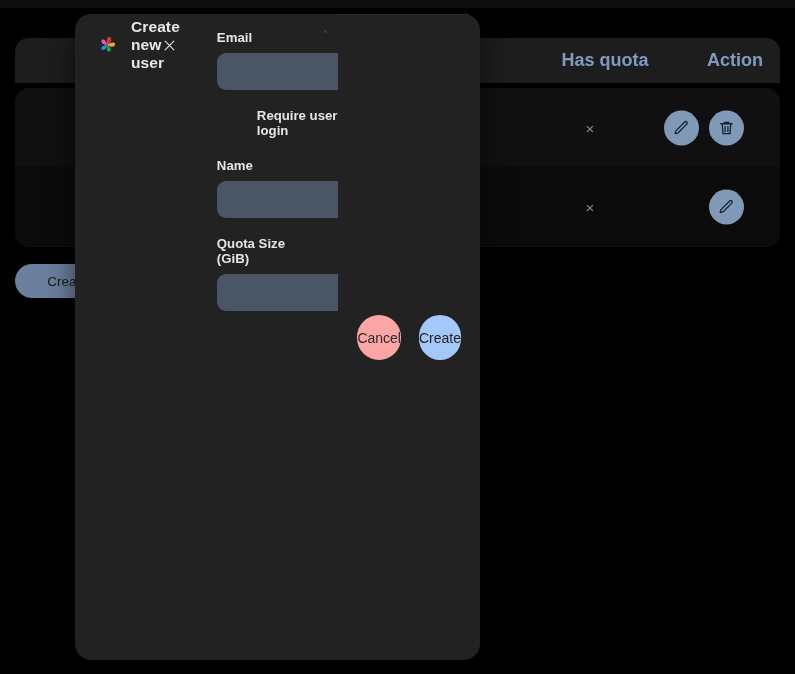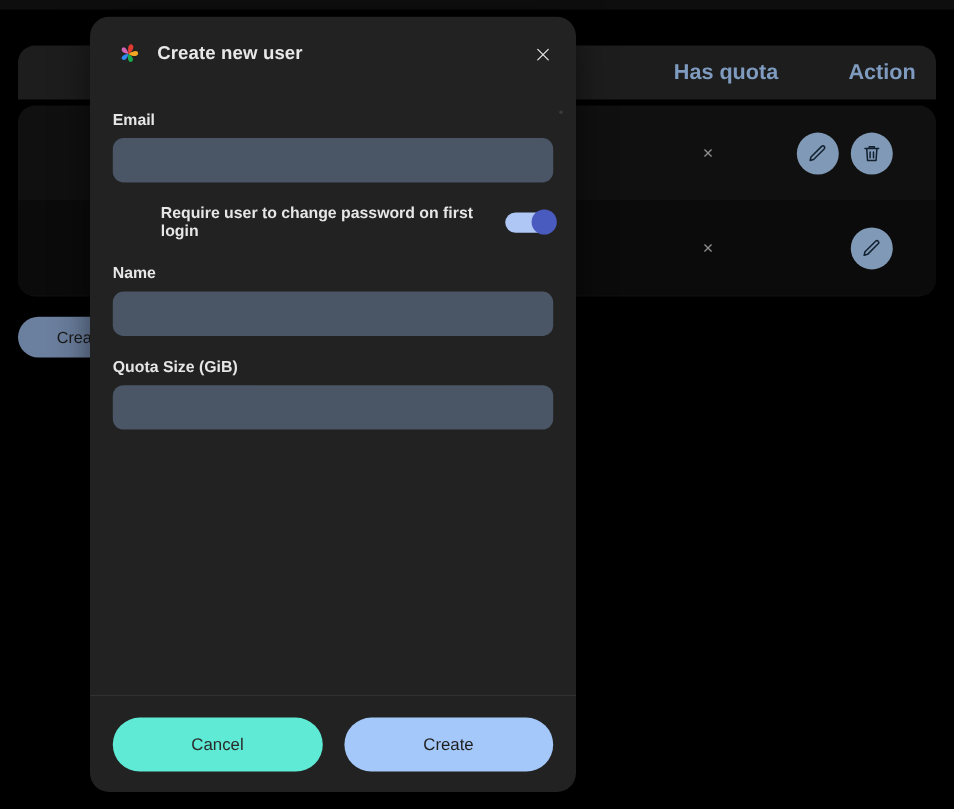--- a/index.html
+++ b/index.html
@@ -119,21 +119,21 @@
 
   
   .modal {
     position: absolute;
     left: 75px; top: 14px;
     width: 405px; height: 646px;
     background: #222222;
     border-radius: 16px;
     overflow: hidden;
     display: flex;
-    flex-direction: column;
+    flex-direction: row;
     box-shadow: 0 8px 30px rgba(0,0,0,0.55);
   }
 
   .modal-header {
     position: relative;
     height: 62px;
     flex: 0 0 62px;
     display: flex;
     align-items: center;
     padding: 0 18px 0 19px;
@@ -252,21 +252,21 @@
     border-radius: 23px;
     border: none;
     font-size: 14px;
     font-weight: 500;
     cursor: pointer;
     font-family: "Liberation Sans", "DejaVu Sans", sans-serif;
     display: flex;
     align-items: center;
     justify-content: center;
   }
-  .btn-cancel { background: #5eead4; color: #2a2a2a; }
+  .btn-cancel { background: #fca5a5; color: #2a2a2a; }
   .btn-create { background: #a5c8fa; color: #1f1f1f; }
 </style>
 </head>
 <body>
 
 <div id="root">
 
   <div class="top-strip"></div>
 
   <div class="bg-layer">

